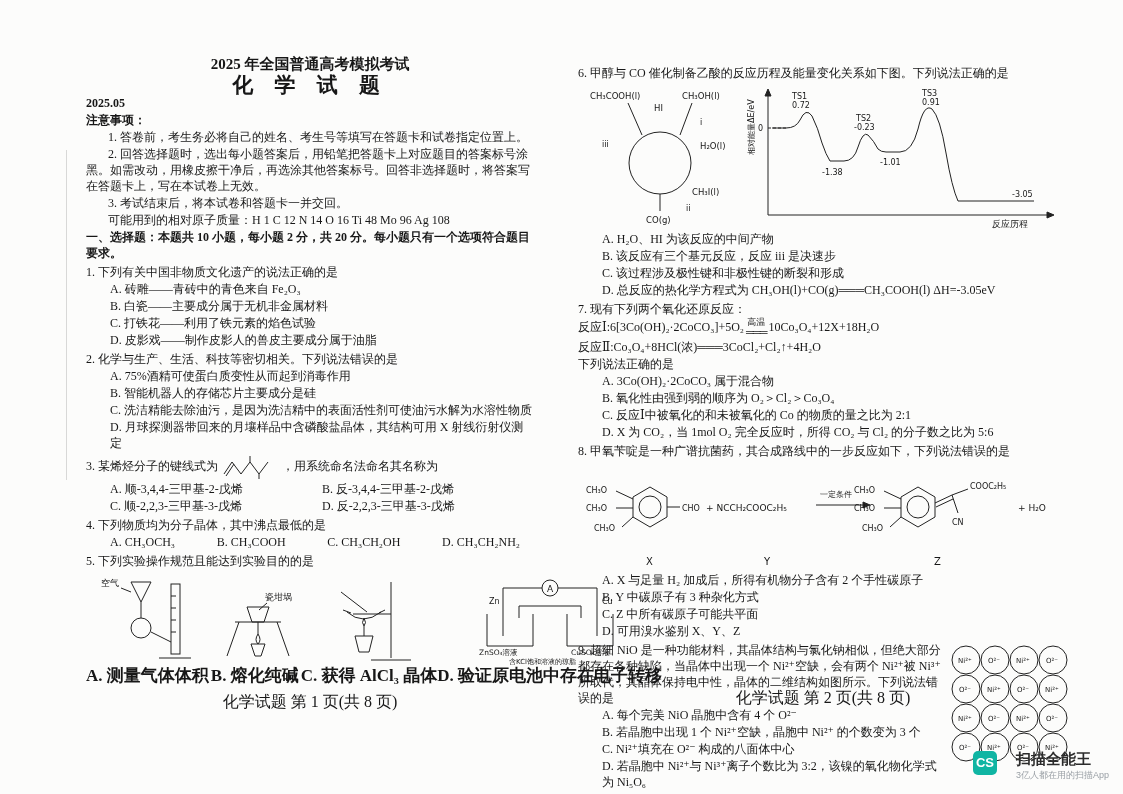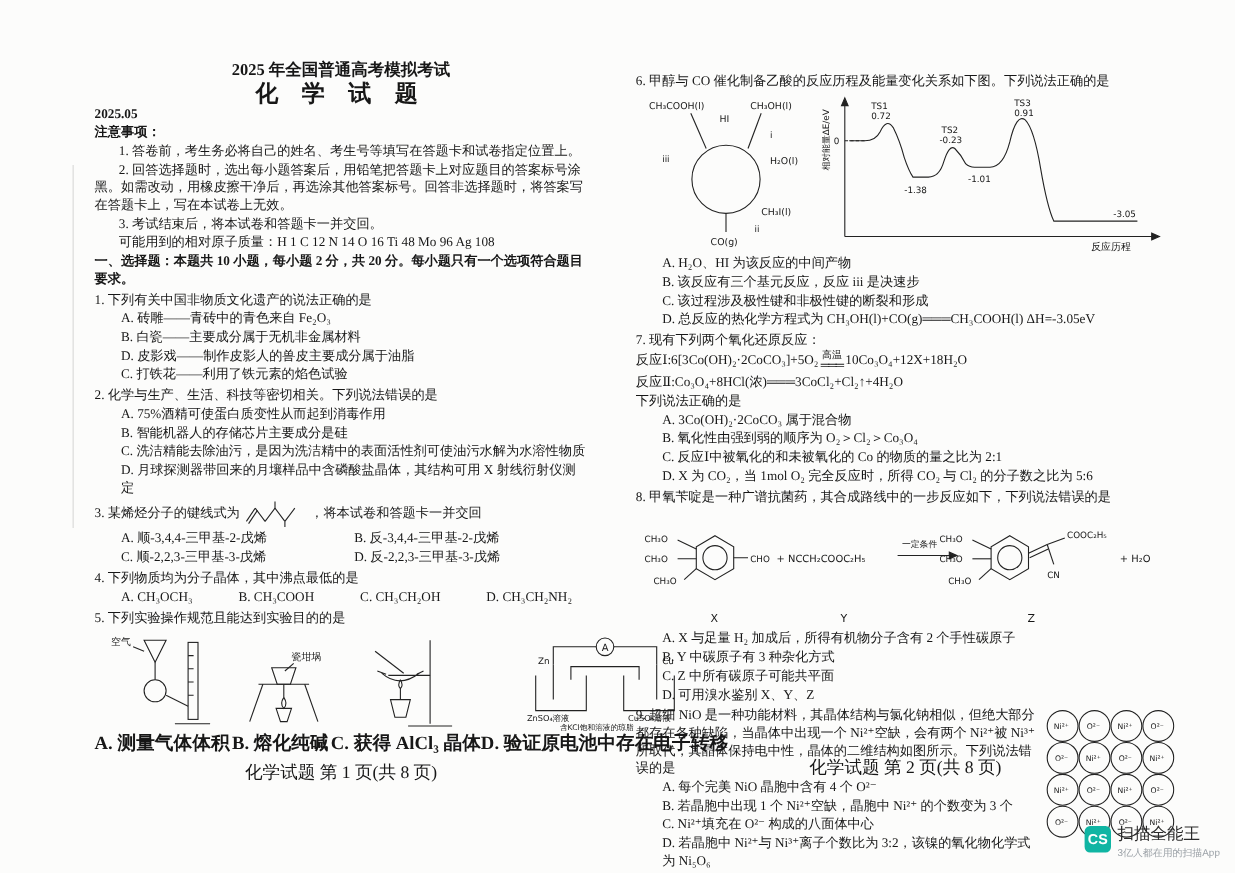--- a/index.html
+++ b/index.html
@@ -28,24 +28,24 @@
   svg text{fill:#171717;stroke:none;font-family:"DejaVu Sans","Liberation Sans",sans-serif}
   .fig6{display:flex;align-items:flex-start;gap:4px;margin:2px 0 2px 10px}
   .cond{display:inline-flex;flex-direction:column;align-items:center;vertical-align:middle;line-height:1;margin:0 2px}
   .cond .over{font-size:9px}
   .cond .eqs{font-size:11px;letter-spacing:-1px}
   .footer{position:absolute;text-align:center;font-size:16px}
   .footer-1{left:86px;width:448px;top:692px}
   .footer-2{left:578px;width:490px;top:688px}
   .q9wrap{margin-top:3px}
   .q9fig{float:right;margin:2px 0 2px 6px}
-  .wm{position:absolute;right:14px;bottom:12px;display:flex;align-items:flex-start;gap:6px;font-family:"Liberation Sans","DejaVu Sans",sans-serif}
+  .wm{position:absolute;right:14px;bottom:12px;display:flex;align-items:flex-start;gap:19px;font-family:"Liberation Sans","DejaVu Sans",sans-serif}
   .wm-logo{width:24px;height:24px;border-radius:5px;background:#10b5a3;color:#fff;font-weight:bold;
            font-size:13px;display:flex;align-items:center;justify-content:center}
-  .wm-brand{font-size:15px;font-weight:normal;color:#2b2b2b;line-height:1.1}
+  .wm-brand{font-size:15px;font-weight:bold;color:#2b2b2b;line-height:1.1}
   .wm-tag{font-size:9px;color:#9aa0a6;margin-top:2px}
   .artifact{position:absolute;left:66px;top:150px;width:1px;height:330px;background:#c9c9c7;opacity:.7}
 </style>
 </head>
 <body>
 
 <div class="scan">
   <div class="artifact"></div>
 
   <div class="col col-left">
@@ -56,42 +56,42 @@
     <div class="l bold">注意事项：</div>
     <div class="l ind">1. 答卷前，考生务必将自己的姓名、考生号等填写在答题卡和试卷指定位置上。</div>
     <div class="l ind">2. 回答选择题时，选出每小题答案后，用铅笔把答题卡上对应题目的答案标号涂黑。如需改动，用橡皮擦干净后，再选涂其他答案标号。回答非选择题时，将答案写在答题卡上，写在本试卷上无效。</div>
     <div class="l ind">3. 考试结束后，将本试卷和答题卡一并交回。</div>
     <div class="l ind">可能用到的相对原子质量：H 1  C 12  N 14  O 16  Ti 48  Mo 96  Ag 108</div>
     <div class="l bold">一、选择题：本题共 10 小题，每小题 2 分，共 20 分。每小题只有一个选项符合题目要求。</div>
 
     <div class="l qgap">1. 下列有关中国非物质文化遗产的说法正确的是</div>
     <div class="opt">A. 砖雕——青砖中的青色来自 Fe₂O₃</div>
     <div class="opt">B. 白瓷——主要成分属于无机非金属材料</div>
+    <div class="opt">C. 打铁花——利用了铁元素的焰色试验</div>
     <div class="opt">D. 皮影戏——制作皮影人的兽皮主要成分属于油脂</div>
-    <div class="opt">C. 打铁花——利用了铁元素的焰色试验</div>
 
     <div class="l qgap">2. 化学与生产、生活、科技等密切相关。下列说法错误的是</div>
     <div class="opt">A. 75%酒精可使蛋白质变性从而起到消毒作用</div>
     <div class="opt">B. 智能机器人的存储芯片主要成分是硅</div>
     <div class="opt">C. 洗洁精能去除油污，是因为洗洁精中的表面活性剂可使油污水解为水溶性物质</div>
     <div class="opt">D. 月球探测器带回来的月壤样品中含磷酸盐晶体，其结构可用 X 射线衍射仪测定</div>
 
     <div class="l qgap">
       <span>3. 某烯烃分子的键线式为</span>
       <svg width="58" height="26">
         <line x1="3" y1="20" x2="11" y2="8"></line>
         <line x1="5" y1="22" x2="13" y2="10"></line>
         <line x1="11" y1="8" x2="20" y2="20"></line>
         <line x1="20" y1="20" x2="29" y2="8"></line>
         <line x1="29" y1="8" x2="38" y2="20"></line>
         <line x1="29" y1="8" x2="29" y2="2"></line>
         <line x1="38" y1="20" x2="47" y2="8"></line>
         <line x1="38" y1="20" x2="38" y2="25"></line>
       </svg>
-      <span>，将本试卷和答题卡一并交回</span>
+      <span>，用系统命名法命名其名称为</span>
     </div>
     <div class="row2">
       <span>A. 顺-3,4,4-三甲基-2-戊烯</span>
       <span>B. 反-3,4,4-三甲基-2-戊烯</span>
     </div>
     <div class="row2">
       <span>C. 顺-2,2,3-三甲基-3-戊烯</span>
       <span>D. 反-2,2,3-三甲基-3-戊烯</span>
     </div>
 

